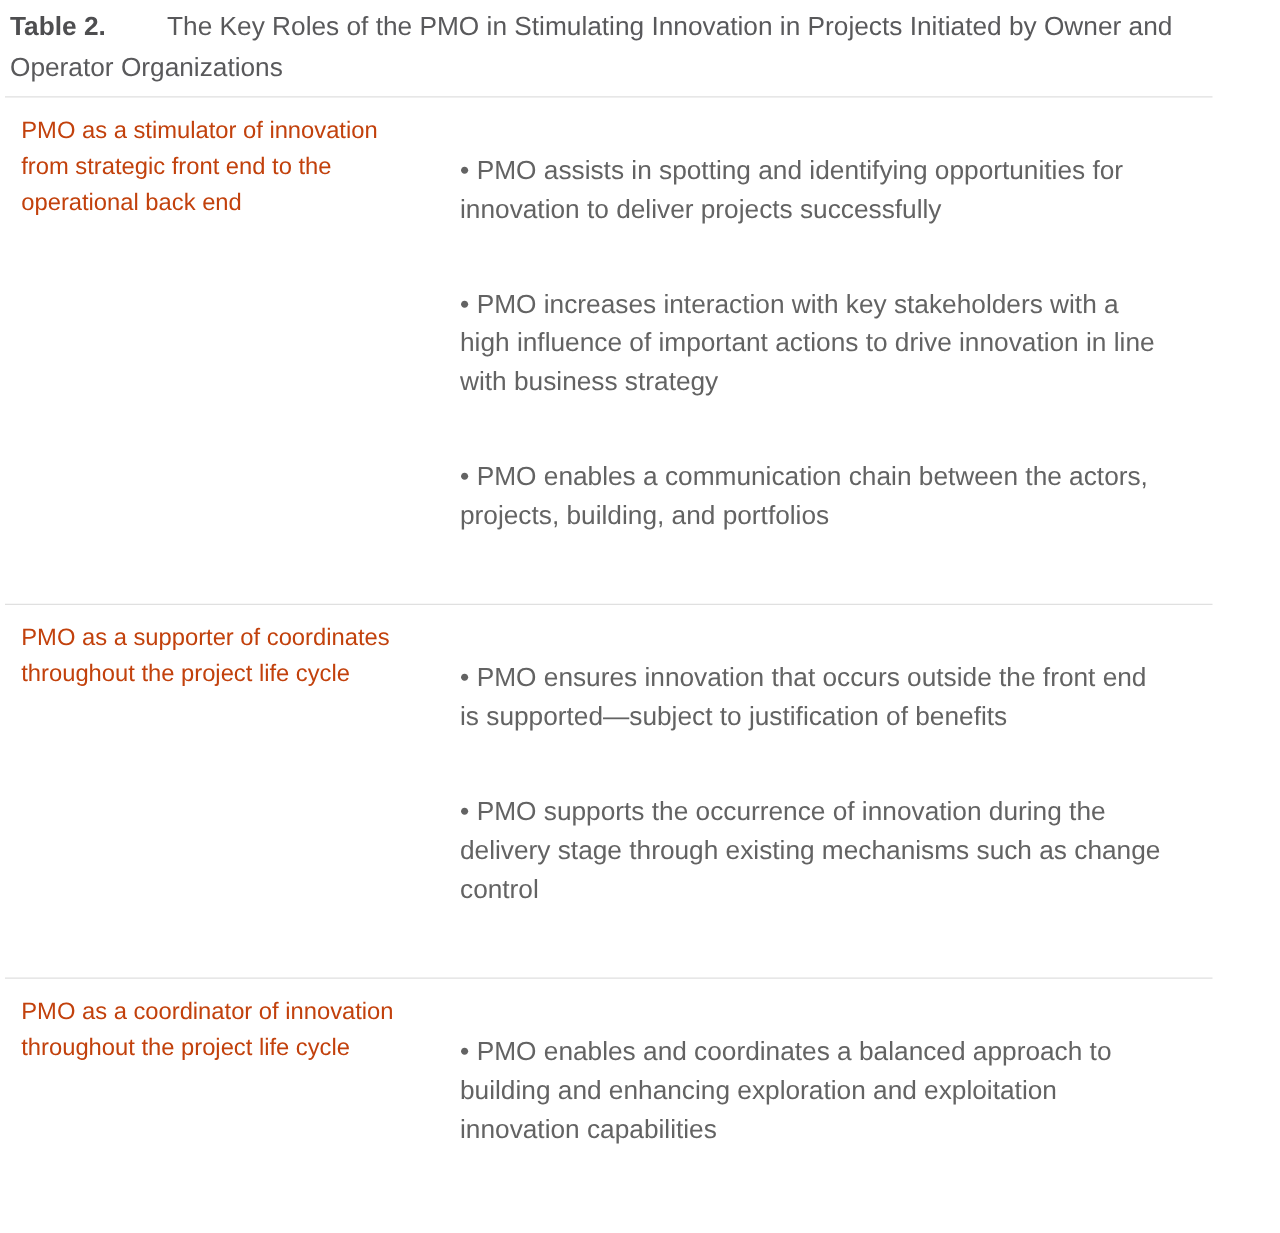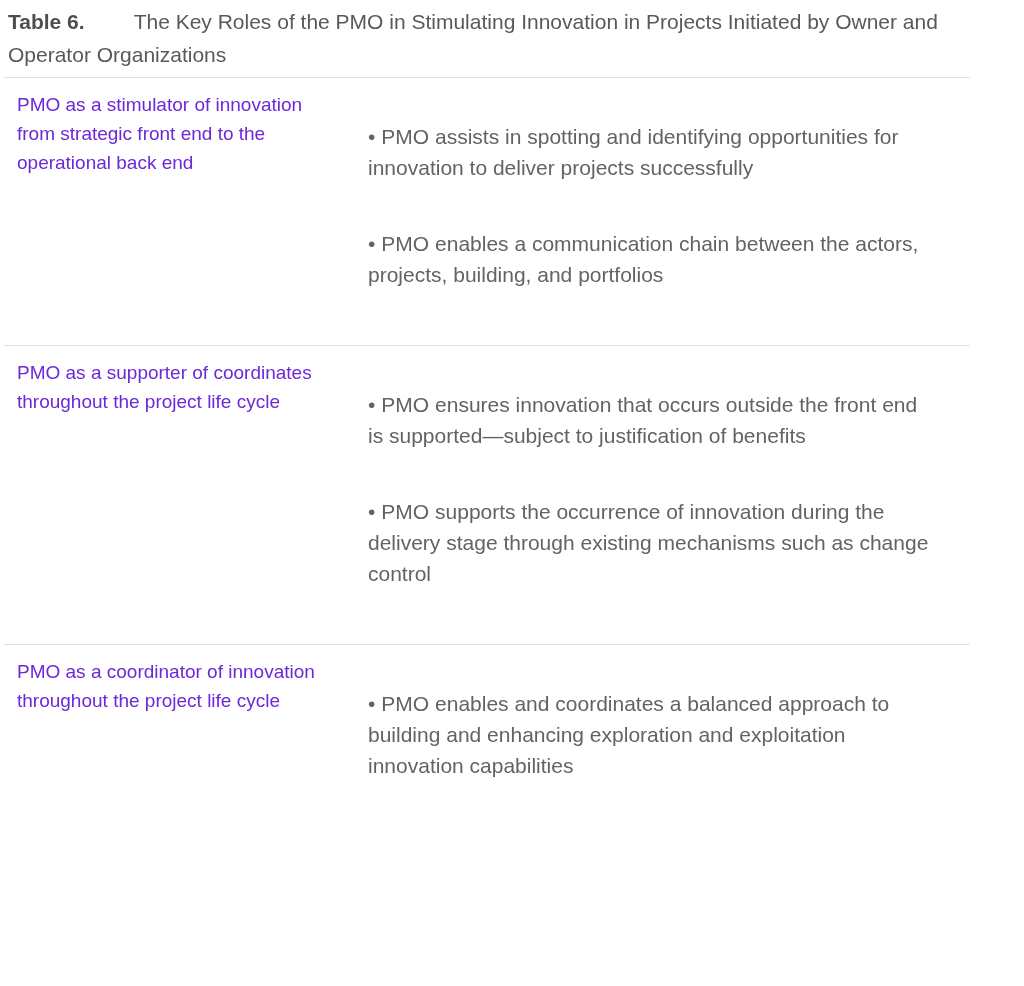--- a/index.html
+++ b/index.html
@@ -51,21 +51,21 @@
   .td {
     box-sizing: border-box;
     white-space: pre-line;
   }
   .td.role {
     width: 350px;
     flex: 0 0 350px;
     padding: 12px 17px 24px 13px;
     font-size: 19px;
     line-height: 29px;
-    color: #6d28d9;
+    color: #c2410c;
   }
   .td.det {
     flex: 1 1 auto;
     padding: 12px 12px 24px 14px;
     font-size: 21px;
     line-height: 31px;
     color: #636363;
   }
   .tr.head .td {
     font-size: 17px;
@@ -87,34 +87,37 @@
   .bullet .btext {
     white-space: pre-line;
   }
 </style>
 </head>
 <body>
 
 <div class="doc">
 
   <p class="caption">
-    <span class="cap-label">Table 6.</span><span class="cap-text">The Key Roles of the PMO in Stimulating Innovation in Projects Initiated by Owner and
+    <span class="cap-label">Table 2.</span><span class="cap-text">The Key Roles of the PMO in Stimulating Innovation in Projects Initiated by Owner and
 Operator Organizations</span>
   </p>
 
   <div class="tbl">
 
 
     <div class="tr bordered">
       <div class="td role">PMO as a stimulator of innovation
 from strategic front end to the
 operational back end</div>
       <div class="td det">
         <p class="bullet"><span class="bdot">•</span><span class="btext">PMO assists in spotting and identifying opportunities for
 innovation to deliver projects successfully</span></p>
+        <p class="bullet"><span class="bdot">•</span><span class="btext">PMO increases interaction with key stakeholders with a
+high influence of important actions to drive innovation in line
+with business strategy</span></p>
         <p class="bullet"><span class="bdot">•</span><span class="btext">PMO enables a communication chain between the actors,
 projects, building, and portfolios</span></p>
       </div>
     </div>
 
     <div class="tr bordered">
       <div class="td role">PMO as a supporter of coordinates
 throughout the project life cycle</div>
       <div class="td det">
         <p class="bullet"><span class="bdot">•</span><span class="btext">PMO ensures innovation that occurs outside the front end

